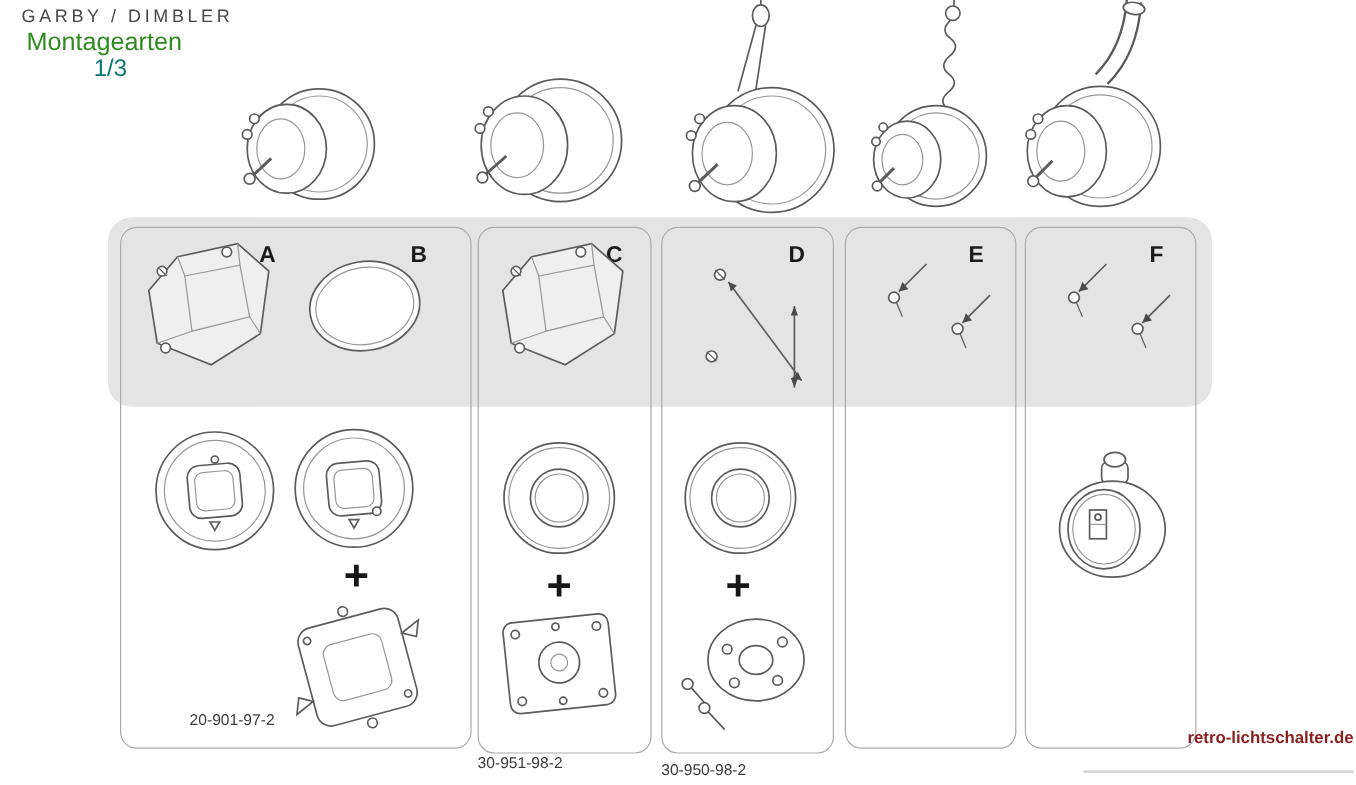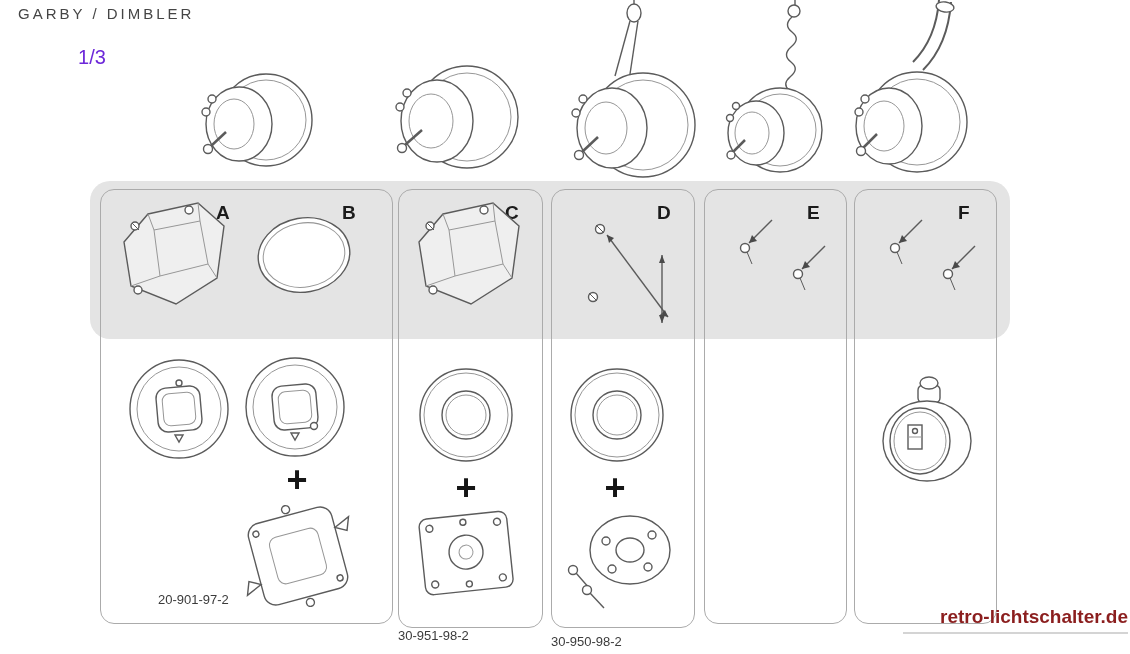--- a/index.html
+++ b/index.html
@@ -1,39 +1,40 @@
 <!DOCTYPE html>
 <html><head>
 <meta charset="utf-8">
 <style>
   html,body{margin:0;padding:0;background:#ffffff;}
   .page{position:relative;width:1130px;height:654px;background:#fff;overflow:hidden;
         font-family:"Liberation Sans",sans-serif;color:#222;}
   .abs{position:absolute;}
   .brand{left:18px;top:5px;font-size:15px;letter-spacing:3px;color:#454545;}
   .title{left:22px;top:24px;font-size:21px;color:#2e8b1e;}
-  .pagenum{left:22px;top:46px;width:140px;text-align:center;font-size:20px;color:#6d28d9;}
+  .pagenum{left:22px;top:46px;width:140px;text-align:center;font-size:20px;color:#0f766e;}
   .band{left:90px;top:181px;width:920px;height:158px;background:#e4e4e4;border-radius:20px;}
   .colbox{border:1.5px solid #ababab;border-radius:14px;background:transparent;}
   .letter{font-size:19px;font-weight:bold;color:#1b1b1b;}
   .plus{width:34px;text-align:center;font-size:36px;font-weight:bold;color:#161616;line-height:1;}
   .partnum{font-size:13px;color:#3b3b3b;text-align:left;}
-  .watermark{left:903px;top:606px;width:225px;text-align:right;font-size:19px;font-weight:bold;
-             color:#8b1e1e;border-bottom:2px solid #d4d4d4;padding-bottom:4px;}
+  .watermark{left:903px;top:606px;width:225px;text-align:right;font-size:14px;font-weight:bold;
+             color:#8b1e1e;border-bottom:2px solid #d4d4d4;padding-bottom:20px;}
   svg{display:block;overflow:visible;}
   .ln{stroke:#5b5b5b;stroke-width:1.4;fill:none;}
   .lnf{stroke:#5b5b5b;stroke-width:1.4;fill:#fff;}
   .ln2{stroke:#979797;stroke-width:1;fill:none;}
 </style>
 </head>
 <body>
 
 <div class="page">
 
   <div class="abs brand">GARBY / DIMBLER</div>
+  <div class="abs title">Montagearten</div>
   <div class="abs pagenum">1/3</div>
 
   <div class="abs band"></div>
 
   <div class="abs colbox" style="left:100px;top:189px;width:291px;height:433px;"></div>
   <div class="abs colbox" style="left:398px;top:189px;width:143px;height:437px;"></div>
   <div class="abs colbox" style="left:551px;top:189px;width:142px;height:437px;"></div>
   <div class="abs colbox" style="left:704px;top:189px;width:141px;height:433px;"></div>
   <div class="abs colbox" style="left:854px;top:189px;width:141px;height:433px;"></div>
 

